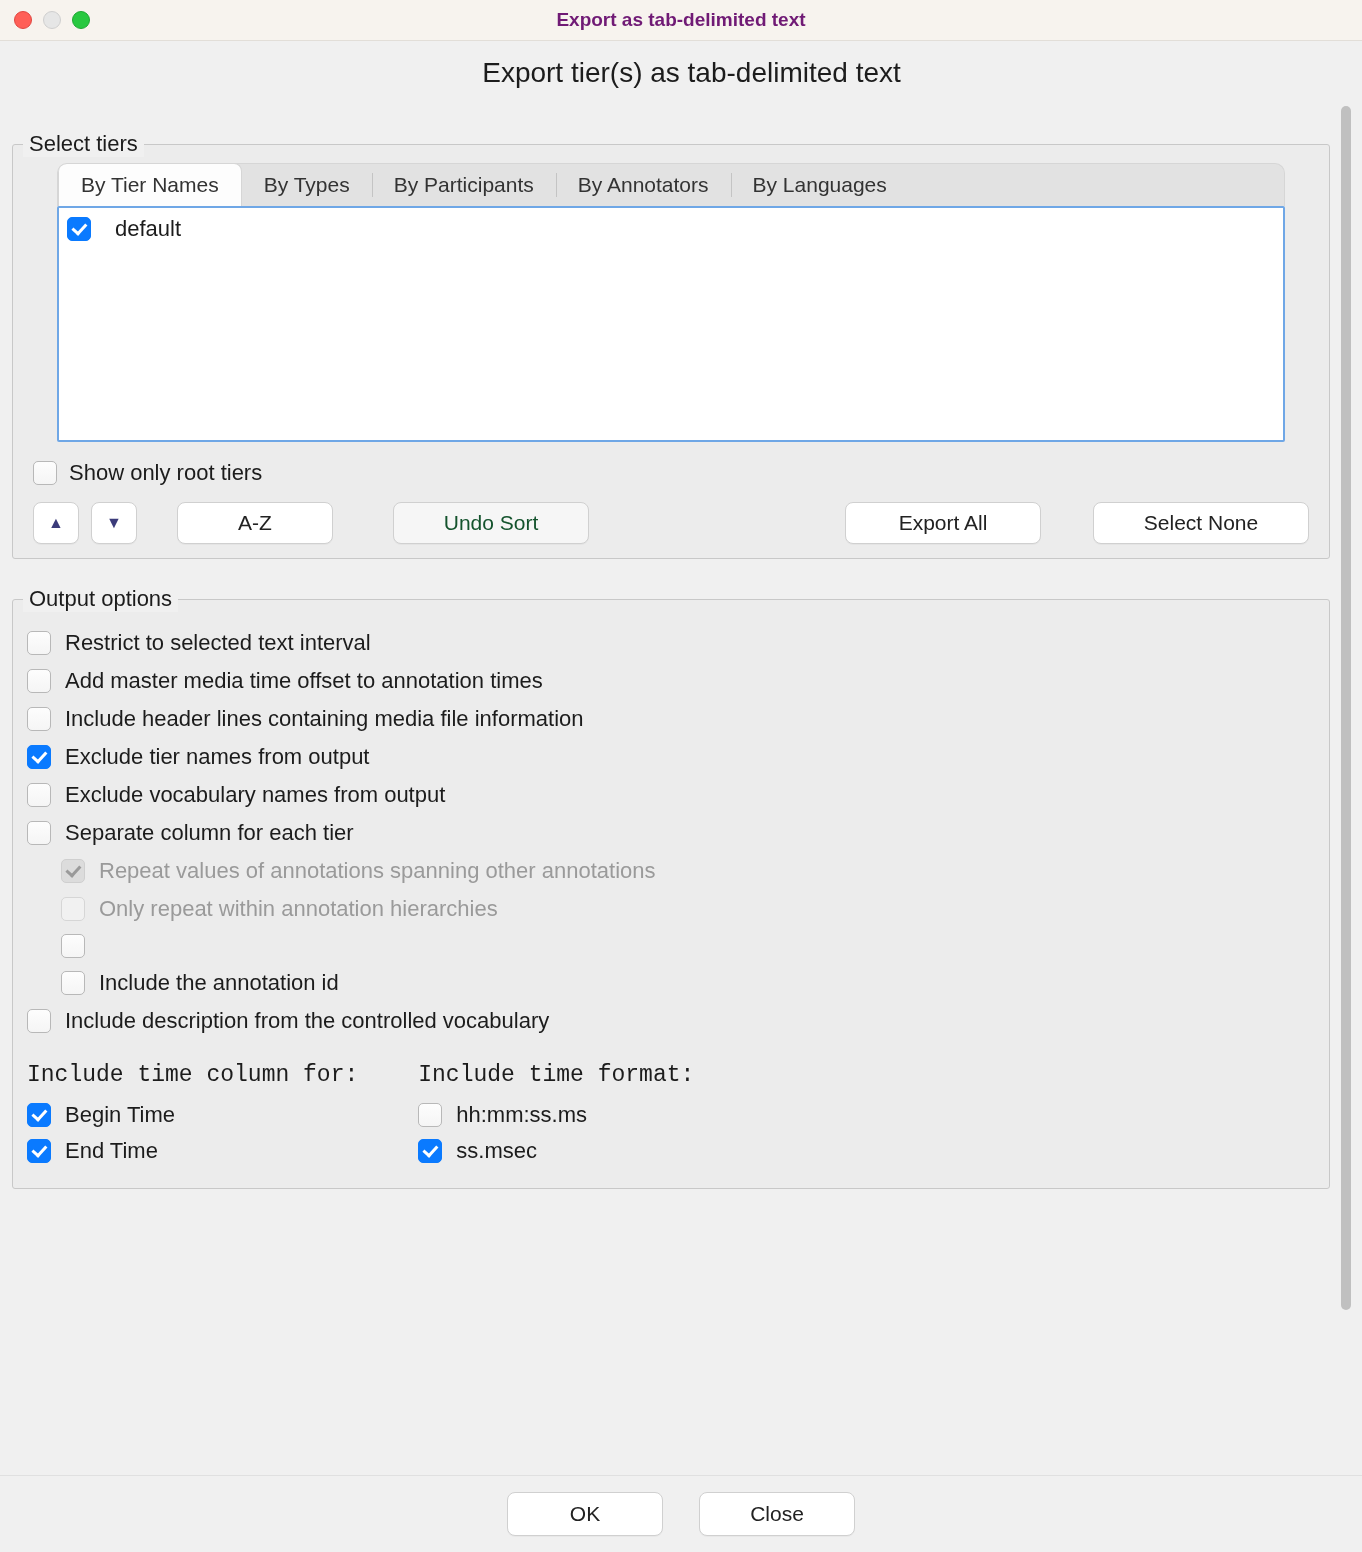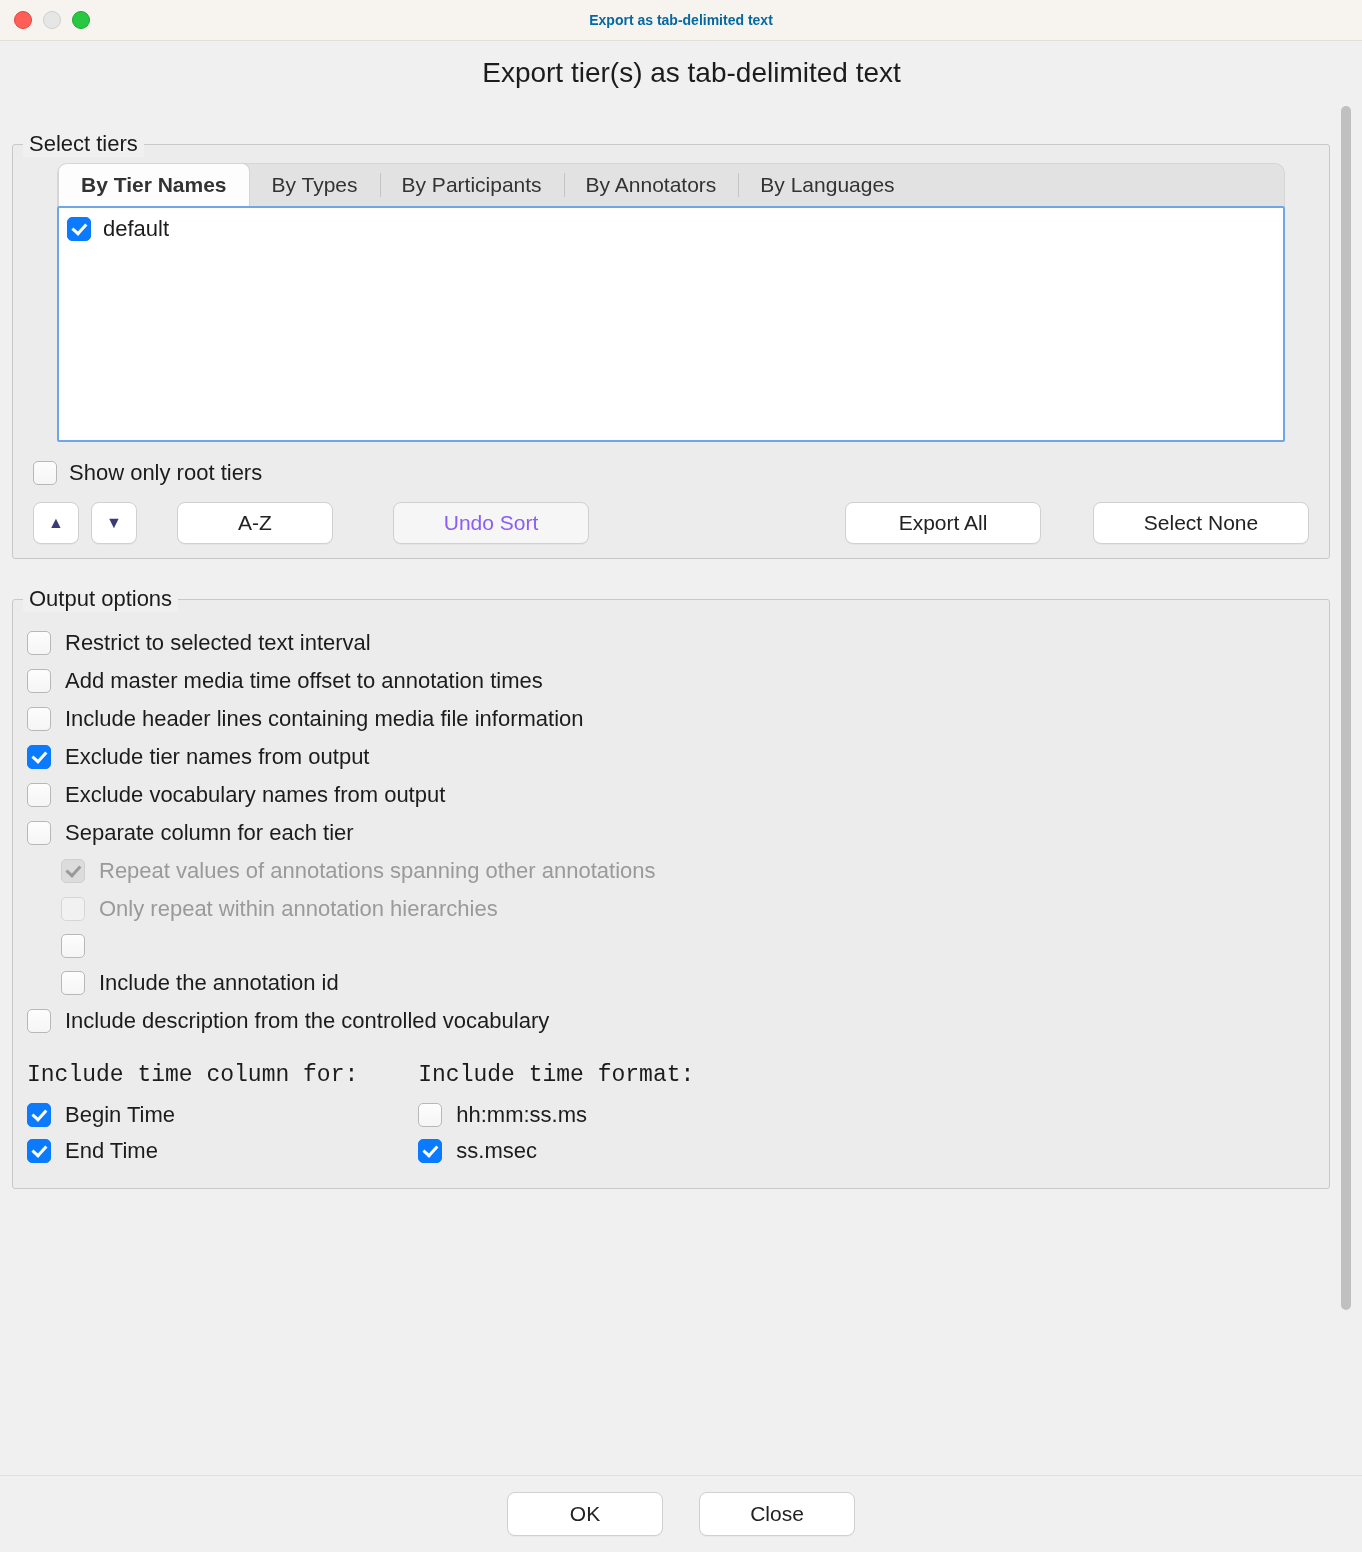--- a/index.html
+++ b/index.html
@@ -51,22 +51,22 @@
     width:16px;height:16px;border-radius:50%;
   }
   .tl-red{background:var(--tl-red);border:1px solid #e14640;}
   .tl-yellow{background:var(--tl-yellow);border:1px solid #cfcfcf;}
   .tl-green{background:var(--tl-green);border:1px solid #1fa833;}
   .title{
     position:absolute;
     left:0;right:0;
     text-align:center;
     font-weight:600;
-    font-size:14px;
-    color:#0369a1;
+    font-size:19px;
+    color:#701a75;
     pointer-events:none;
   }
 
   
   .subtitle{
     text-align:center;
     font-size:28px;
     padding:16px 0 14px;
     background:var(--bg-window);
     margin-left:21px;
@@ -170,37 +170,37 @@
     width:1px;
     background:#c4c4c4;
   }
   .tab.active{
     background:var(--tab-active-bg);
     border:1px solid var(--border-light);
     border-bottom:1px solid var(--tab-active-bg);
     border-radius:8px 8px 0 0;
     margin-top:-1px;
     margin-bottom:-1px;
-    font-weight:700;
+    font-weight:400;
   }
   .tab.active::before{display:none;}
   .tab.active + .tab::before{display:none;}
 
   .tier-list{
     border:2px solid var(--focus-ring);
     background:var(--bg-white);
     height:220px;
     border-radius:2px;
     padding:6px 8px;
     margin-top:0;
   }
   .tier-row{
     display:flex;
     align-items:center;
-    gap:12px;
+    gap:24px;
     font-size:22px;
     padding:2px 0;
   }
 
   
   .chk{
     width:22px;height:22px;
     border-radius:5px;
     border:1px solid #b8b8b8;
     background:linear-gradient(#fdfdfd,#f5f5f5);
@@ -260,21 +260,21 @@
     padding:0 22px;
     font-size:21px;
     color:#222;
     box-shadow:0 1px 0 rgba(0,0,0,0.03);
   }
   .btn.small{
     width:44px;
     padding:0;
   }
   .btn.dim{
-    color:#8b5cf6;
+    color:#14532d;
     background:#f6f6f6;
   }
   .sort-row .spacer{flex:1;}
 
   
   .opt-list{ margin:4px 0 0 0; }
   .opt{
     display:flex;
     align-items:center;
     gap:14px;

